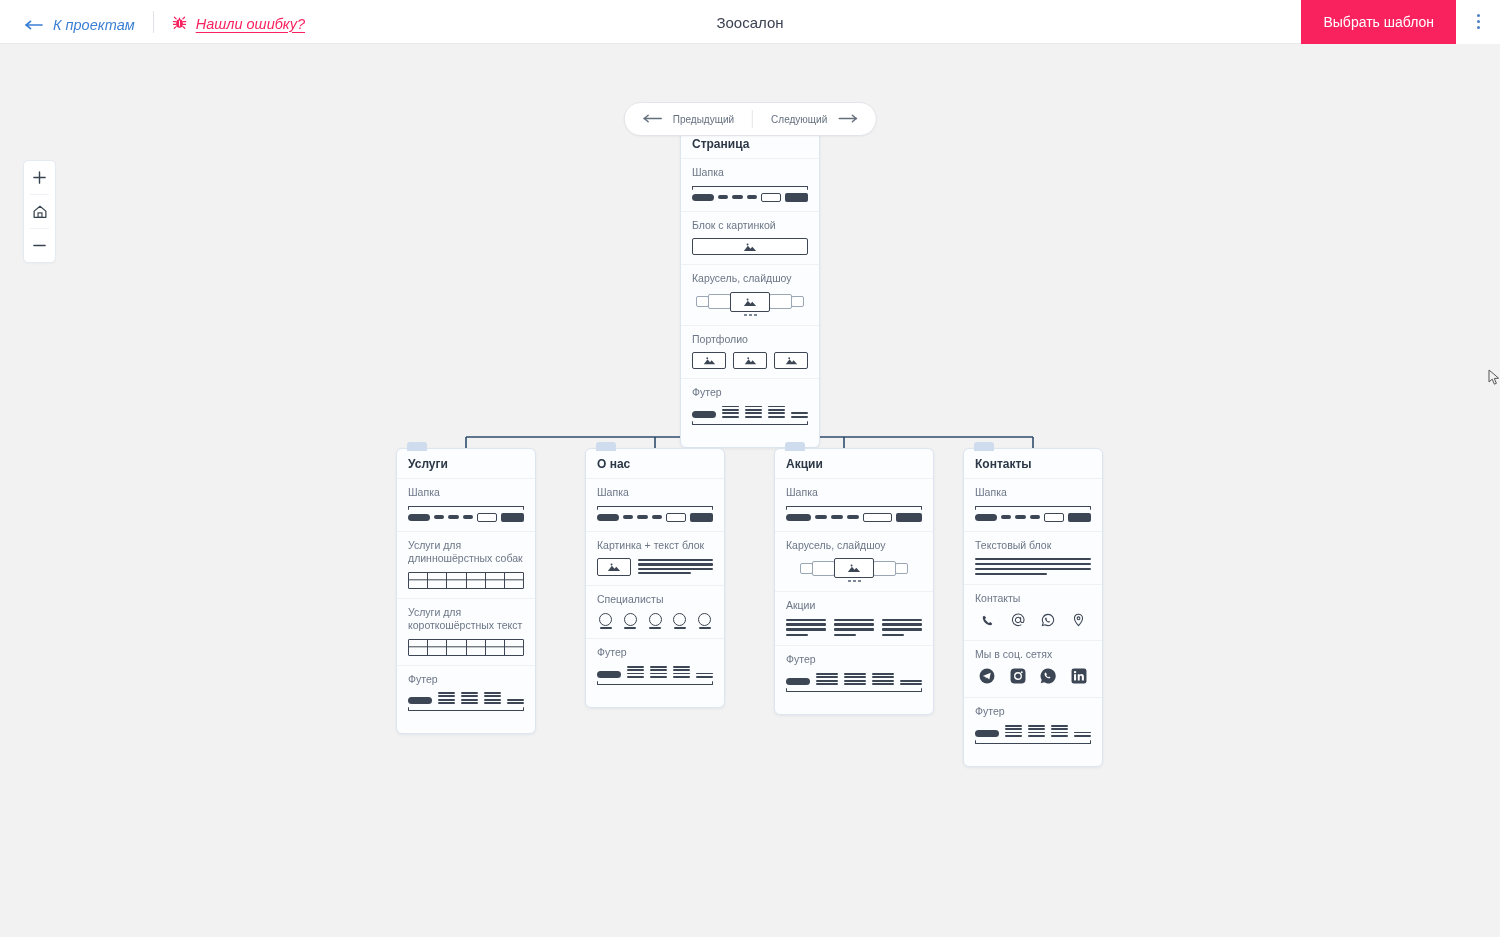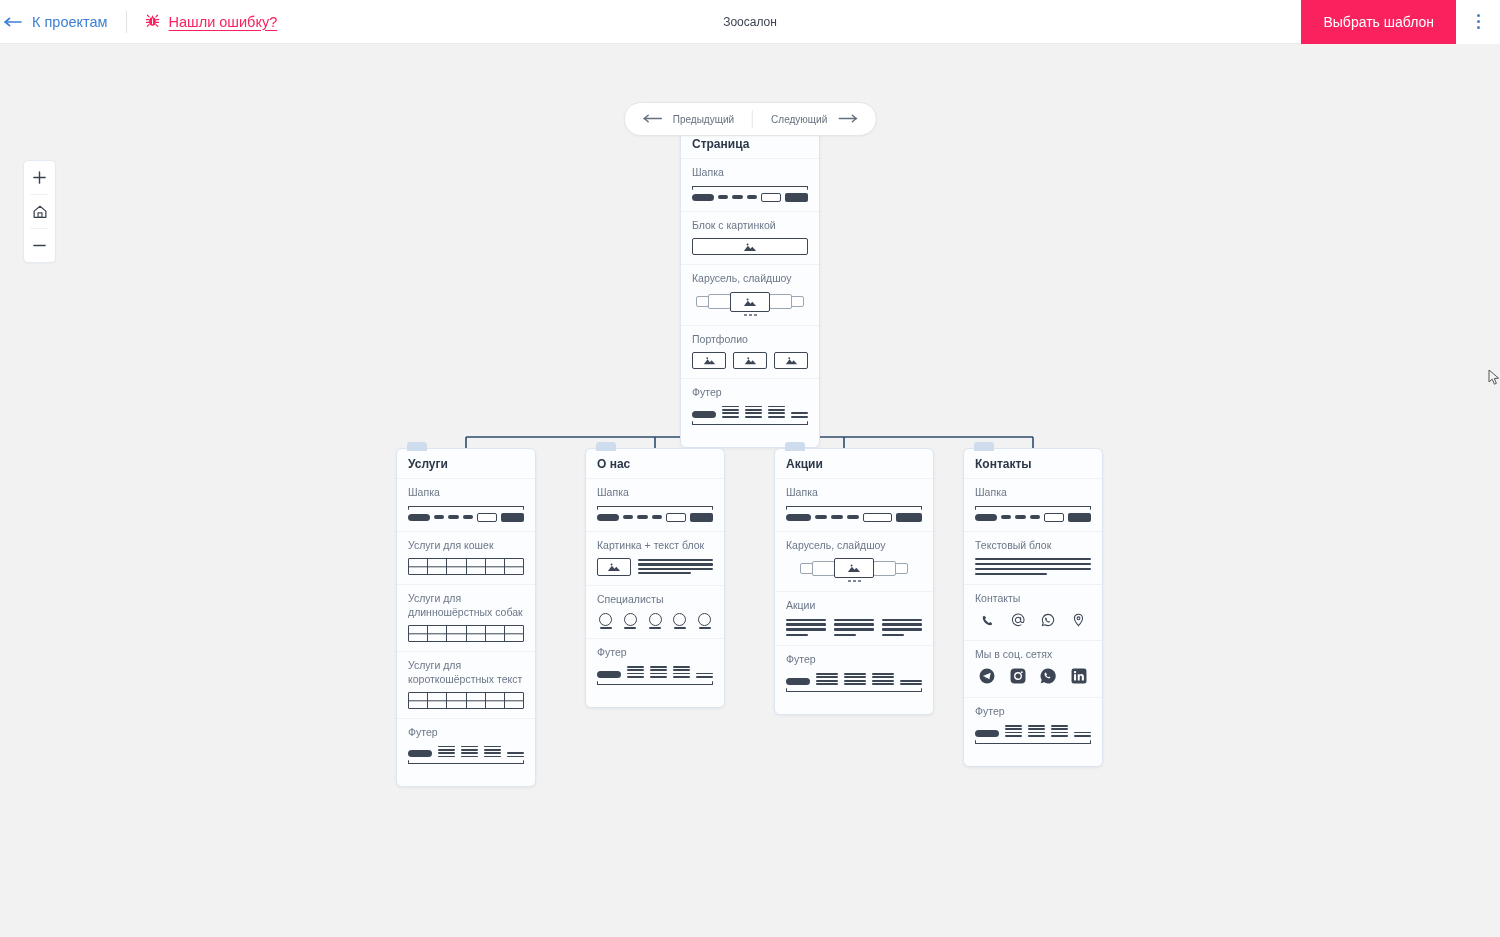--- a/index.html
+++ b/index.html
@@ -13,40 +13,40 @@
 
   
   #topbar {
     position: absolute; top: 0; left: 0;
     width: 1500px; height: 44px;
     background: #ffffff;
     border-bottom: 1px solid #e7e9ec;
     display: flex; align-items: center;
     z-index: 40;
   }
-  .tb-left { display: flex; align-items: center; padding-left: 4px; gap: 0; }
+  .tb-left { display: flex; align-items: flex-end; padding-left: 25px; gap: 0; font-style: italic; }
   .back-link {
     display: flex; align-items: center; gap: 9px;
     color: #3b7fd4; font-size: 14.5px; cursor: pointer;
     text-decoration: none;
   }
   .arrow-left-svg { display:block; }
   .tb-divider {
     width: 1px; height: 22px; background: #dfe3e8;
     margin: 0 18px;
   }
   .bug-link {
     display: flex; align-items: center; gap: 9px;
     color: #f9225f; font-size: 14.5px; cursor: pointer;
   }
   .bug-link .bl-text { text-decoration: underline; text-underline-offset: 3px; }
   .tb-title {
     position: absolute; left: 0; right: 0; top: 0; height: 44px;
     display: flex; align-items: center; justify-content: center;
-    font-size: 12px; color: #3b4252; pointer-events: none;
+    font-size: 15px; color: #3b4252; pointer-events: none;
   }
   .tb-right {
     margin-left: auto; display: flex; align-items: center; height: 44px;
   }
   #tpl-btn {
     background: #f9225f; color: #fff;
     font-size: 14px; height: 44px;
     padding: 0 22px;
     display: flex; align-items: center; justify-content: center;
     border: none; cursor: pointer;
@@ -427,31 +427,20 @@
           <span class="hdr-logo"></span>
             <span class="hdr-dash"></span>
             <span class="hdr-dash"></span>
             <span class="hdr-dash"></span>
           <span class="hdr-outline"></span>
             <span class="hdr-fill"></span>
         </div>
       </div>
     </div>
 
-    <div class="sect">
-      <div class="sect-label">Услуги для кошек</div>
-      <div class="w-grid">
-          <i></i>
-          <i></i>
-          <i></i>
-          <i></i>
-          <i></i>
-          <i></i>
-        </div>
-    </div>
 
     <div class="sect">
       <div class="sect-label">Услуги для длинношёрстных собак</div>
       <div class="w-grid">
           <i></i>
           <i></i>
           <i></i>
           <i></i>
           <i></i>
           <i></i>

